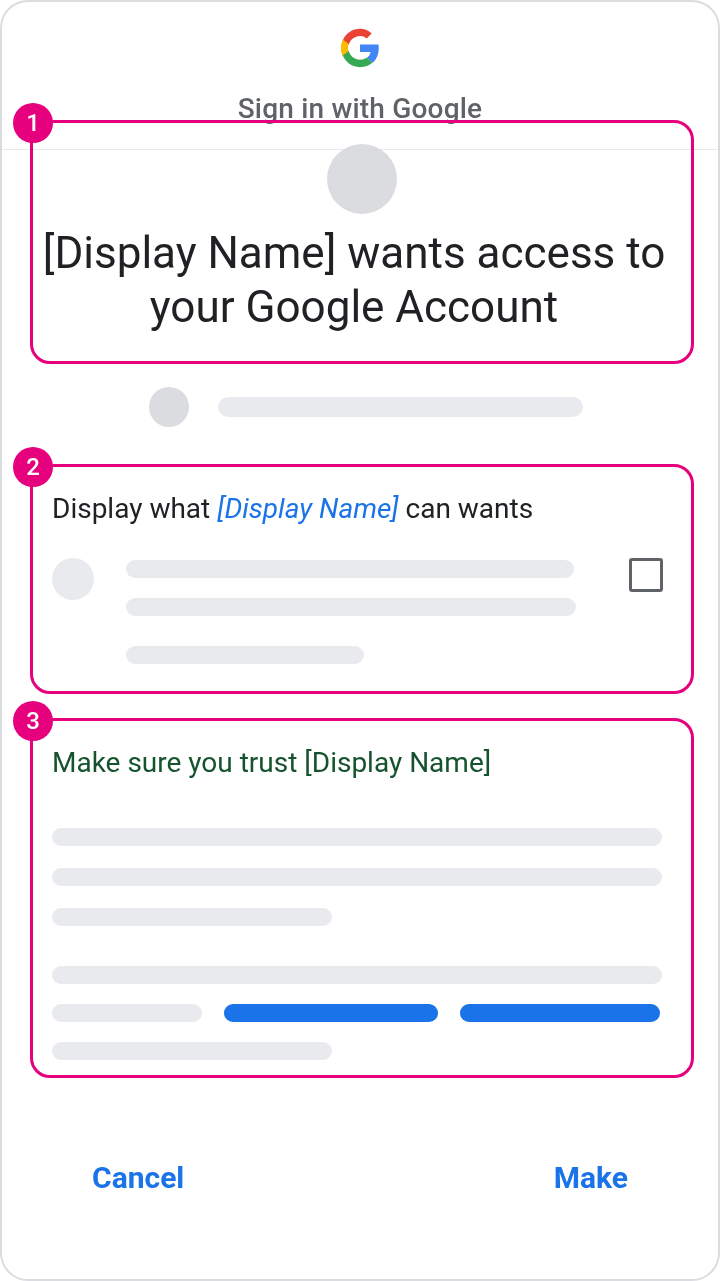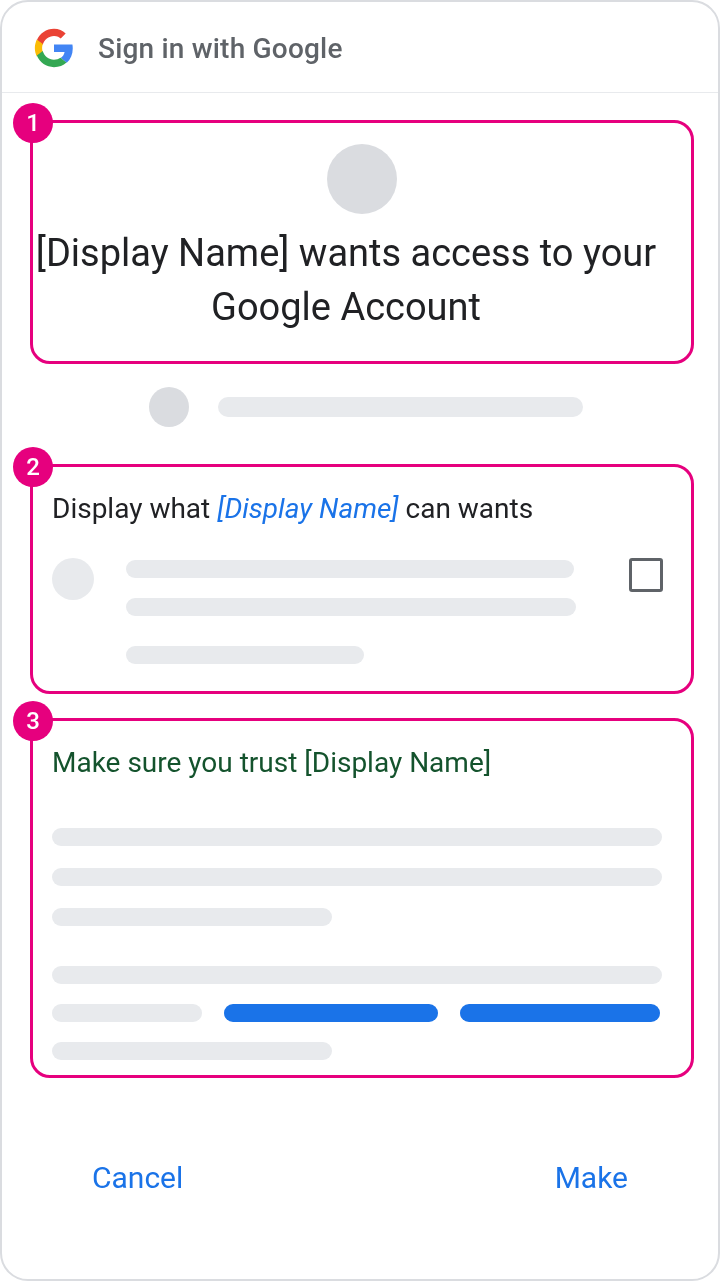--- a/index.html
+++ b/index.html
@@ -17,20 +17,21 @@
     background:#fff;
     overflow:hidden;
   }
 
   
   .hdr {
     display:flex; align-items:center;
     gap:24px;
     padding:26px 32px 24px 32px;
     border-bottom:1px solid #e8eaed;
+    flex-direction:column;
   }
   .hdr .title {
     font-size:28px;
     color:#5f6368;
     font-weight:500;
     letter-spacing:0.2px;
   }
 
   
   .callout {
@@ -53,24 +54,24 @@
   }
 
   
   #c1 { left:28px; top:118px; width:664px; height:244px; }
   .app-avatar-lg {
     position:absolute; left:325px; top:142px;
     width:70px; height:70px; border-radius:50%;
     background:#dadce0;
   }
   .headline {
-    position:absolute; left:24px; top:224px;
+    position:absolute; left:32px; top:224px;
     width:640px;
     text-align:center;
-    font-size:38px;
+    font-size:44px;
     line-height:54px;
     color:#202124;
     font-family:"Google Sans", Roboto, Arial, sans-serif;
   }
 
   
   .acct-chip-avatar{
     position:absolute; left:147px; top:385px;
     width:40px; height:40px; border-radius:50%;
     background:#dadce0;
@@ -124,21 +125,21 @@
 
   
   .footer{
     position:absolute; left:0; right:0; top:1120px;
     height:110px;
     display:flex; align-items:center; justify-content:space-between;
     padding:0 90px 0 90px;
   }
   .btn-text{
     font-size:30px;
-    font-weight:400;
+    font-weight:700;
     color:#1a73e8;
     cursor:pointer;
   }
 
   
   .g-logo { width:40px; height:40px; flex:0 0 auto; }
 </style>
 </head>
 <body>
 

